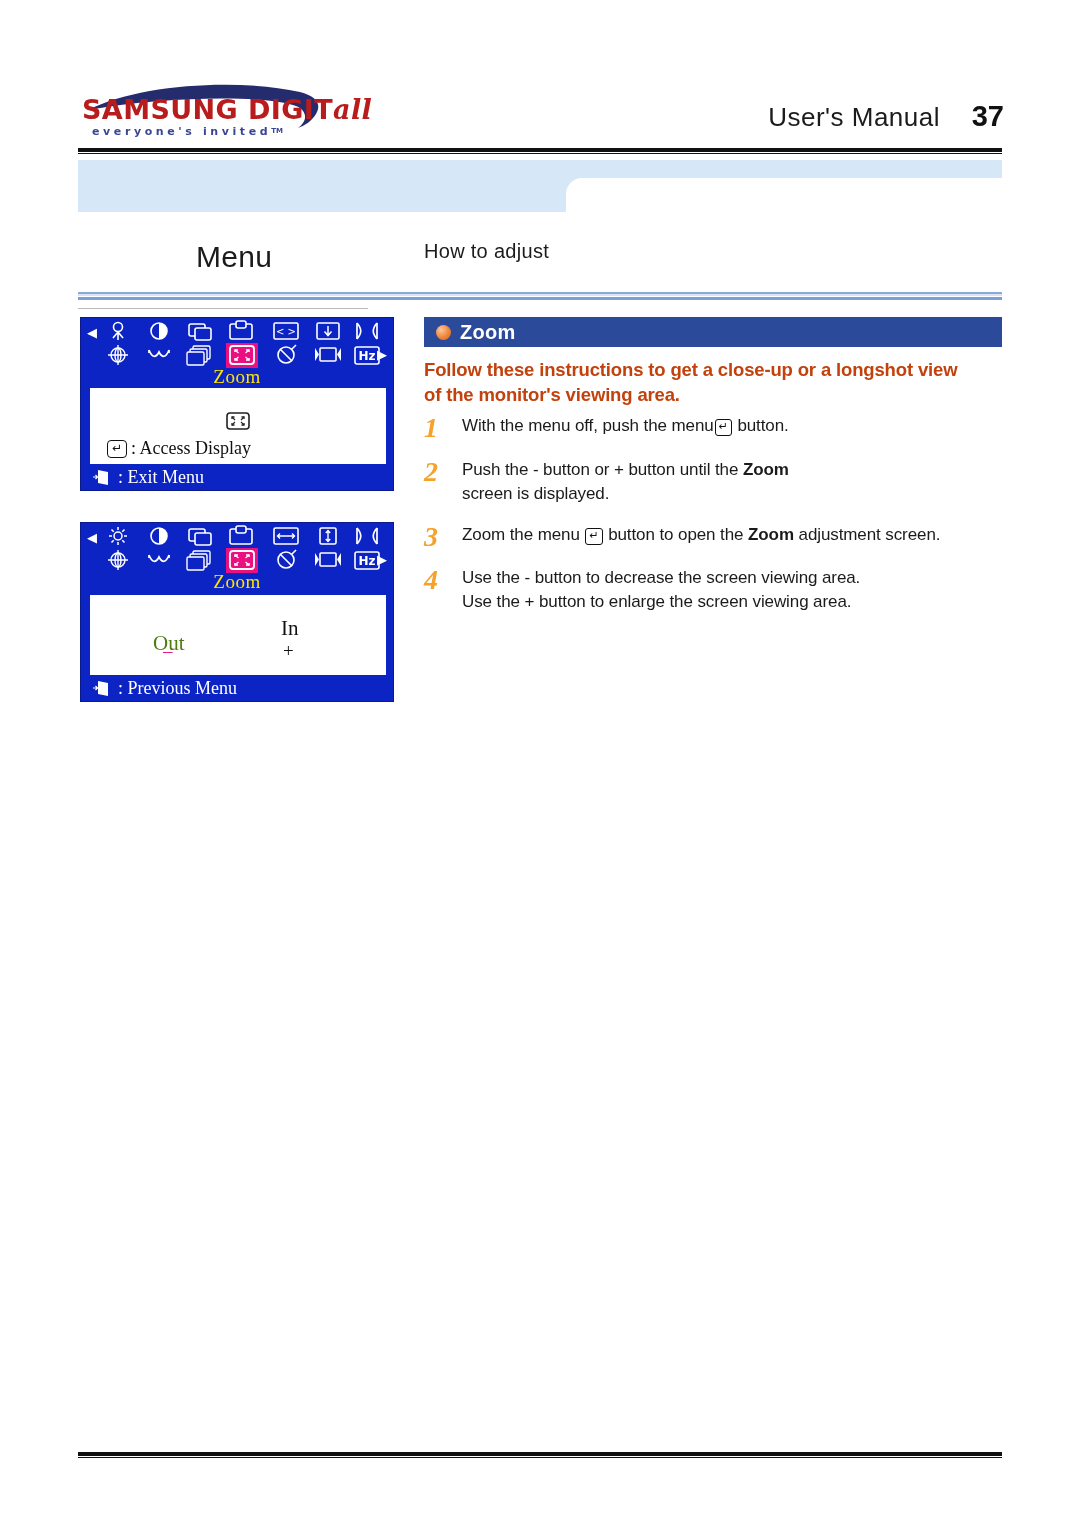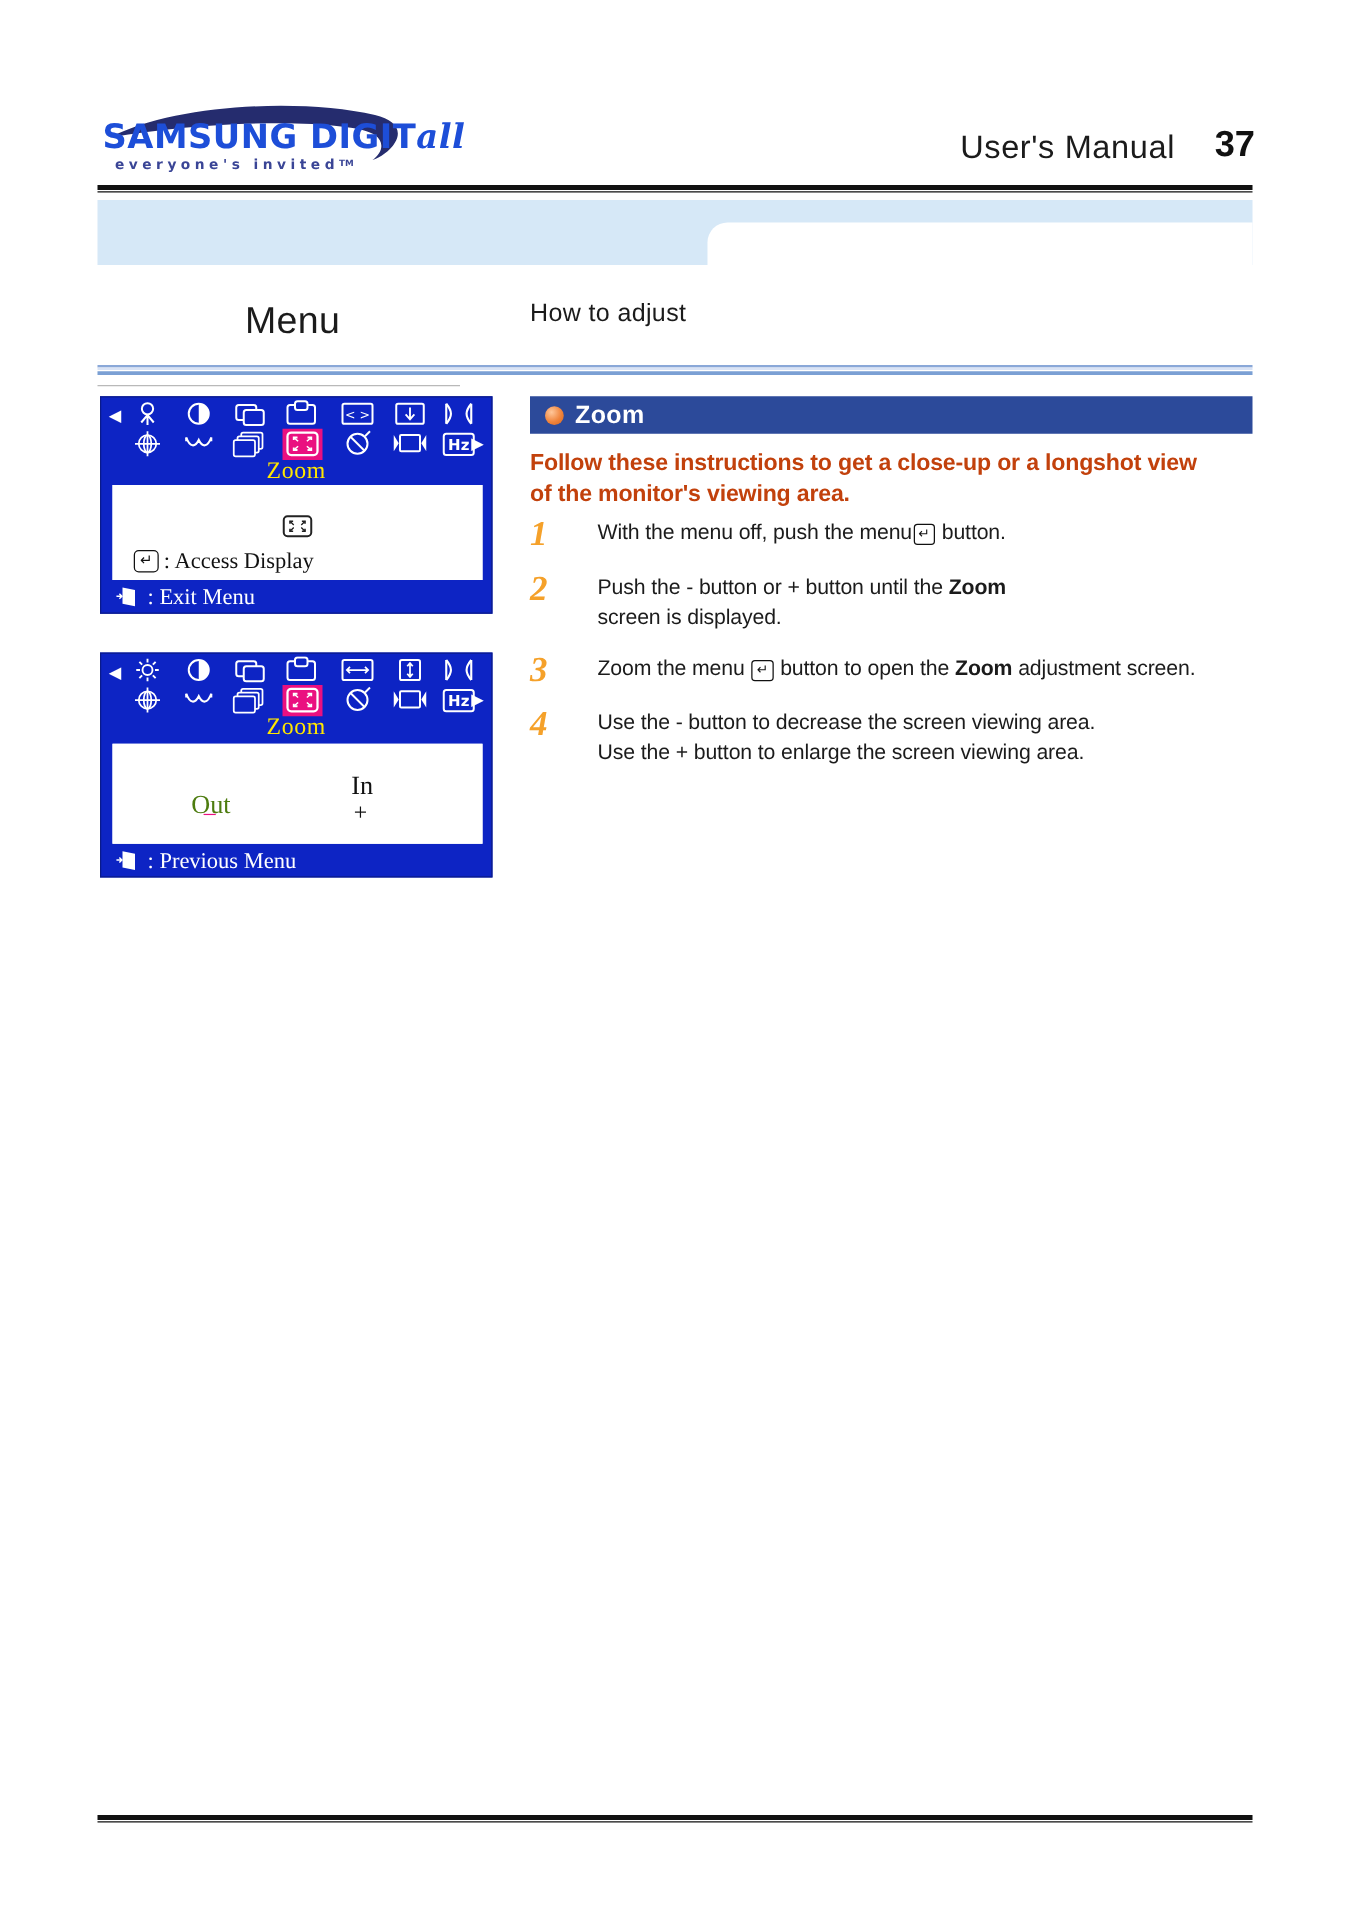--- a/index.html
+++ b/index.html
@@ -10,21 +10,21 @@
     -webkit-font-smoothing:antialiased;
   }
   .page{position:absolute;inset:0;}
 
   
   .logo-wrap{position:absolute;left:78px;top:80px;width:320px;height:62px;}
   .logo-swoosh{position:absolute;left:0;top:0;width:260px;height:58px;}
   .logo-text{
     position:absolute;left:4px;top:14px;
     font-family:"DejaVu Sans", sans-serif;
-    font-size:27px;font-weight:bold;letter-spacing:.4px;color:#1d4ed8;
+    font-size:27px;font-weight:bold;letter-spacing:.4px;color:#b91c1c;
     white-space:nowrap;
   }
   .logo-text .ital{font-family:"DejaVu Serif", serif;font-style:italic;font-weight:bold;}
   .logo-sub{
     position:absolute;left:14px;top:45px;
     font-family:"DejaVu Sans", sans-serif;
     font-size:11px;font-weight:bold;color:#3a4596;letter-spacing:3.6px;
     white-space:nowrap;
   }
   .logo-sub .tm{font-size:7px;letter-spacing:0;vertical-align:2px;}
@@ -163,21 +163,21 @@
     letter-spacing:-0.15px;
   }
 
   .step{position:absolute;left:424px;width:580px;}
   .step .num{
     position:absolute;left:0;top:0;width:26px;text-align:left;
     font-family:"Liberation Serif", serif;font-style:italic;font-weight:bold;
     font-size:28px;color:#f5a12a;line-height:1;
   }
   .step .txt{
-    margin-left:54px;font-size:17px;color:#1b1b1b;line-height:24px;
+    margin-left:38px;font-size:17px;color:#1b1b1b;line-height:24px;
     letter-spacing:-0.1px;
   }
   .step .txt b{font-weight:bold;}
   .s1{top:414px;}
   .s2{top:458px;}
   .s3{top:523px;}
   .s4{top:566px;}
 
   .keybox{
     display:inline-block;border:1.6px solid #111;border-radius:3px;

